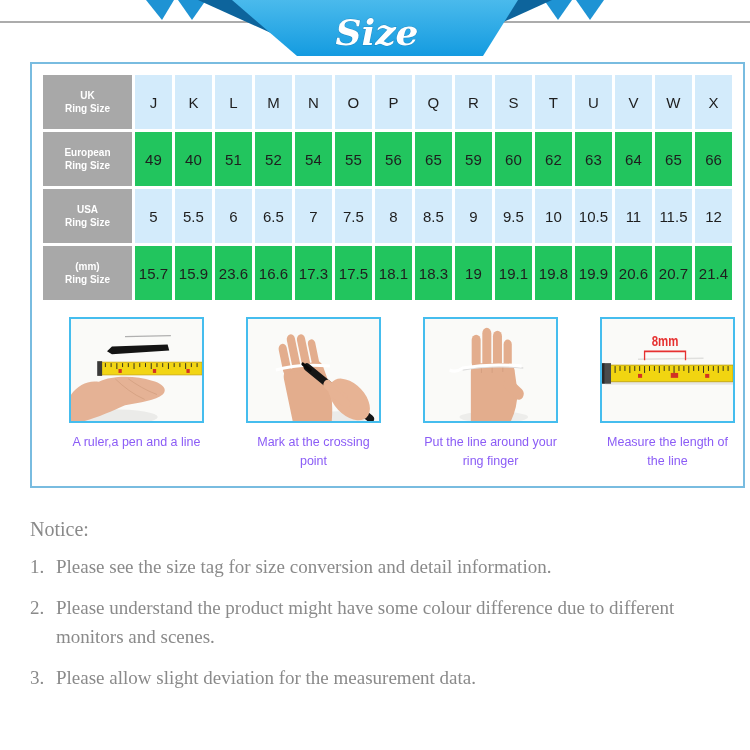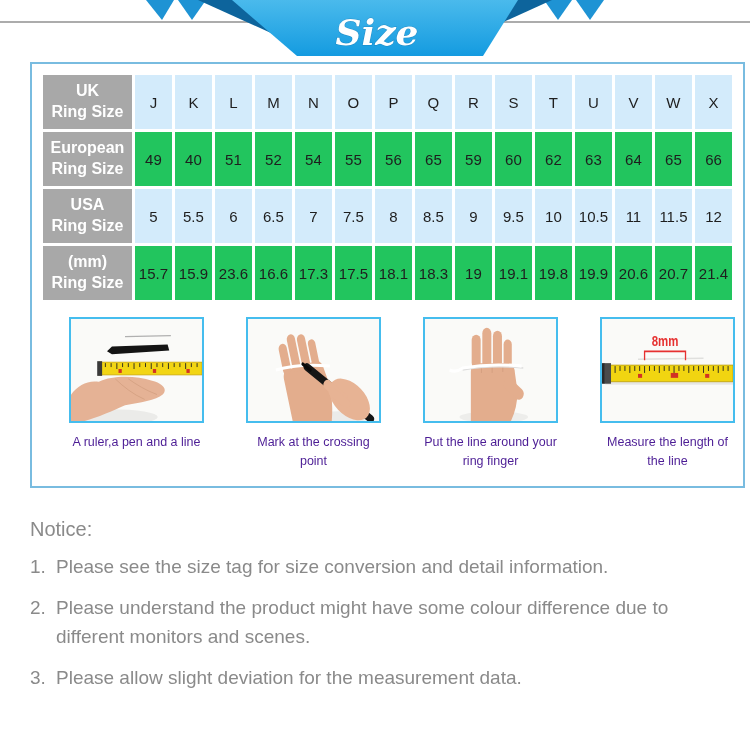--- a/index.html
+++ b/index.html
@@ -20,42 +20,42 @@
     margin:4px 0 0 30px;width:711px;
     border:2px solid #79bce0;background:#ffffff;
   }
   table.sizes{
     width:calc(100% - 16px);margin:8px;
     border-collapse:separate;border-spacing:3px;
     table-layout:fixed;
   }
   table.sizes th{
     width:13.5%;height:52px;background:#a8a8a8;color:#ffffff;
-    font-size:16px;font-weight:bold;line-height:1.3;text-align:center;
+    font-size:10px;font-weight:bold;line-height:1.3;text-align:center;
   }
   table.sizes td{
     height:52px;text-align:center;vertical-align:middle;
     font-size:15px;color:#1e1e1e;
   }
   td.light{background:#d3ebfb;}
   td.medium{background:#22c55e;}
   
   .steps{display:flex;gap:13px;padding:6px 8px 14px 8px;}
   .step{flex:1;display:flex;flex-direction:column;align-items:center;padding-left:29px;}
   .photo{
     width:100%;height:106px;border:2px solid #45bdee;background:#fafaf8;
     box-sizing:border-box;
   }
   .photo svg{display:block;width:100%;height:100%;}
   .caption{
     margin-top:10px;min-height:34px;max-width:150px;
-    font-size:12.5px;line-height:1.55;color:#4c1d95;text-align:center;
-  }
-  
-  .notice{margin:30px 20px 0 30px;color:#8a8a8a;}
+    font-size:12.5px;line-height:1.55;color:#8b5cf6;text-align:center;
+  }
+  
+  .notice{margin:30px 20px 0 30px;color:#8a8a8a;font-family:Liberation Serif, serif;}
   .notice-title{font-size:20px;margin-bottom:12px;}
   .notice-item{display:flex;margin-bottom:13px;font-size:19px;line-height:1.5;}
   .notice-item .num{flex:0 0 26px;}
   .notice-item .txt{max-width:660px;}
 </style>
 </head>
 <body>
 
 <div class="page">
 

